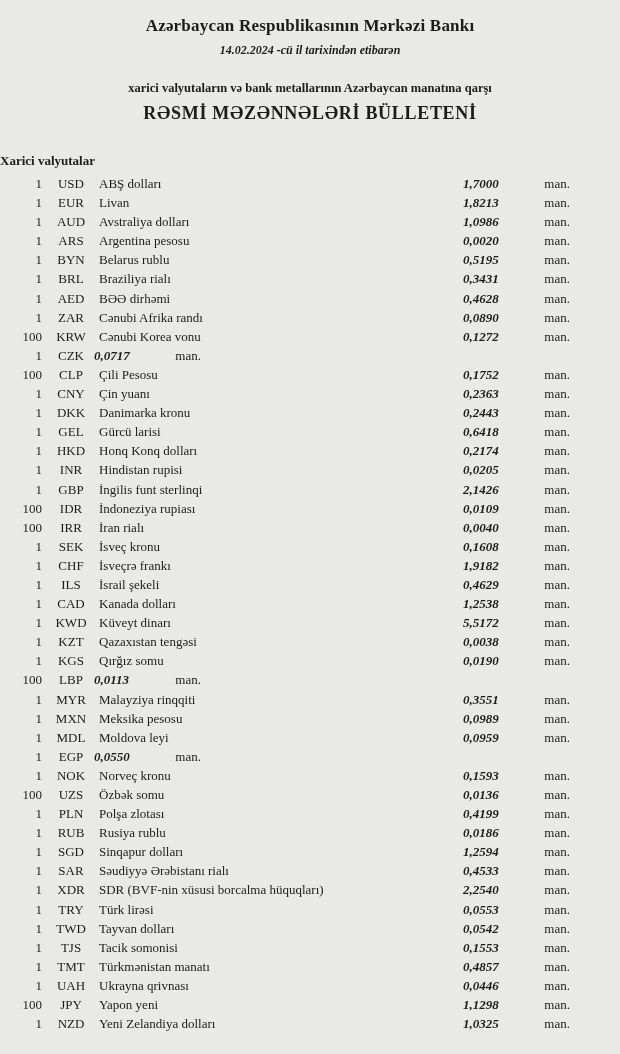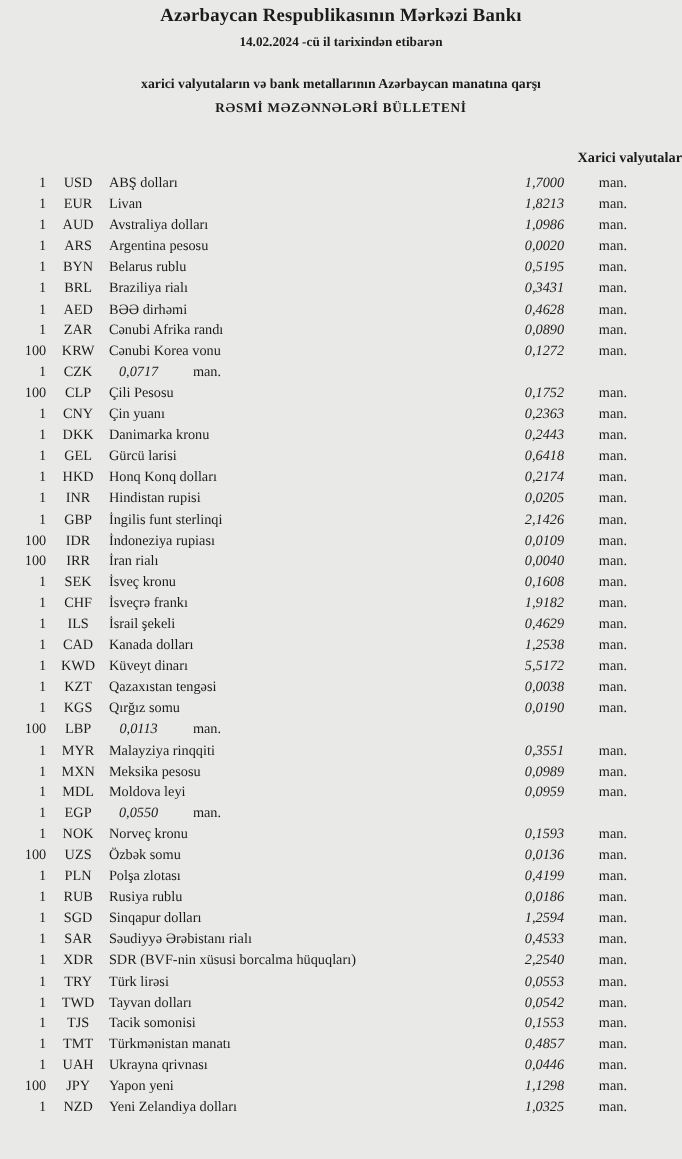--- a/index.html
+++ b/index.html
@@ -4,45 +4,45 @@
 <style>
   html, body { margin: 0; padding: 0; }
   body {
     width: 620px;
     height: 1054px;
     background: #e9e9e7;
     font-family: "Liberation Serif", serif;
     color: #1c1c1c;
     overflow: hidden;
   }
-  .page { padding-top: 4px; }
+  .page { padding-top: 16px; }
   .header { text-align: center; }
   .bank-name { font-size: 17px; font-weight: 700; letter-spacing: 0.2px; }
-  .date-line { font-size: 12px; font-weight: 700; margin-top: 7px; }
+  .date-line { font-size: 12px; font-weight: 700; margin-top: 7px; font-style: italic; }
   .subtitle { font-size: 12.5px; font-weight: 600; margin-top: 23px; }
-  .bulletin-title { font-size: 12px; font-weight: 700; letter-spacing: 0.7px; margin-top: 7px; }
+  .bulletin-title { font-size: 18px; font-weight: 700; letter-spacing: 0.7px; margin-top: 7px; }
   .section-title {
-    text-align: right;
+    text-align: left;
     font-size: 13px;
     font-weight: 700;
     margin-top: 29px;
     margin-bottom: 5px;
   }
   .table { margin: 0 50px 0 16px; }
   .row {
     display: flex;
     align-items: baseline;
     height: 19.1px;
     font-size: 13px;
     line-height: 19.1px;
   }
   .qty { width: 26px; text-align: right; flex: none; }
   .code { width: 46px; text-align: center; flex: none; margin-left: 6px; }
   .name { flex: 1; margin-left: 5px; white-space: nowrap; overflow: hidden; }
-  .rate { width: 64px; text-align: center; font-weight: 400; font-style: italic; flex: none; }
+  .rate { width: 64px; text-align: left; font-weight: 700; font-style: italic; flex: none; }
   .unit { width: 34px; flex: none; margin-left: 9px; text-align: right; }
 </style>
 </head>
 <body>
 
 <div class="page">
   <div class="header">
     <div class="bank-name">Azərbaycan Respublikasının Mərkəzi Bankı</div>
     <div class="date-line">14.02.2024 -cü il tarixindən etibarən</div>
     <div class="subtitle">xarici valyutaların və bank metallarının Azərbaycan manatına qarşı</div>

